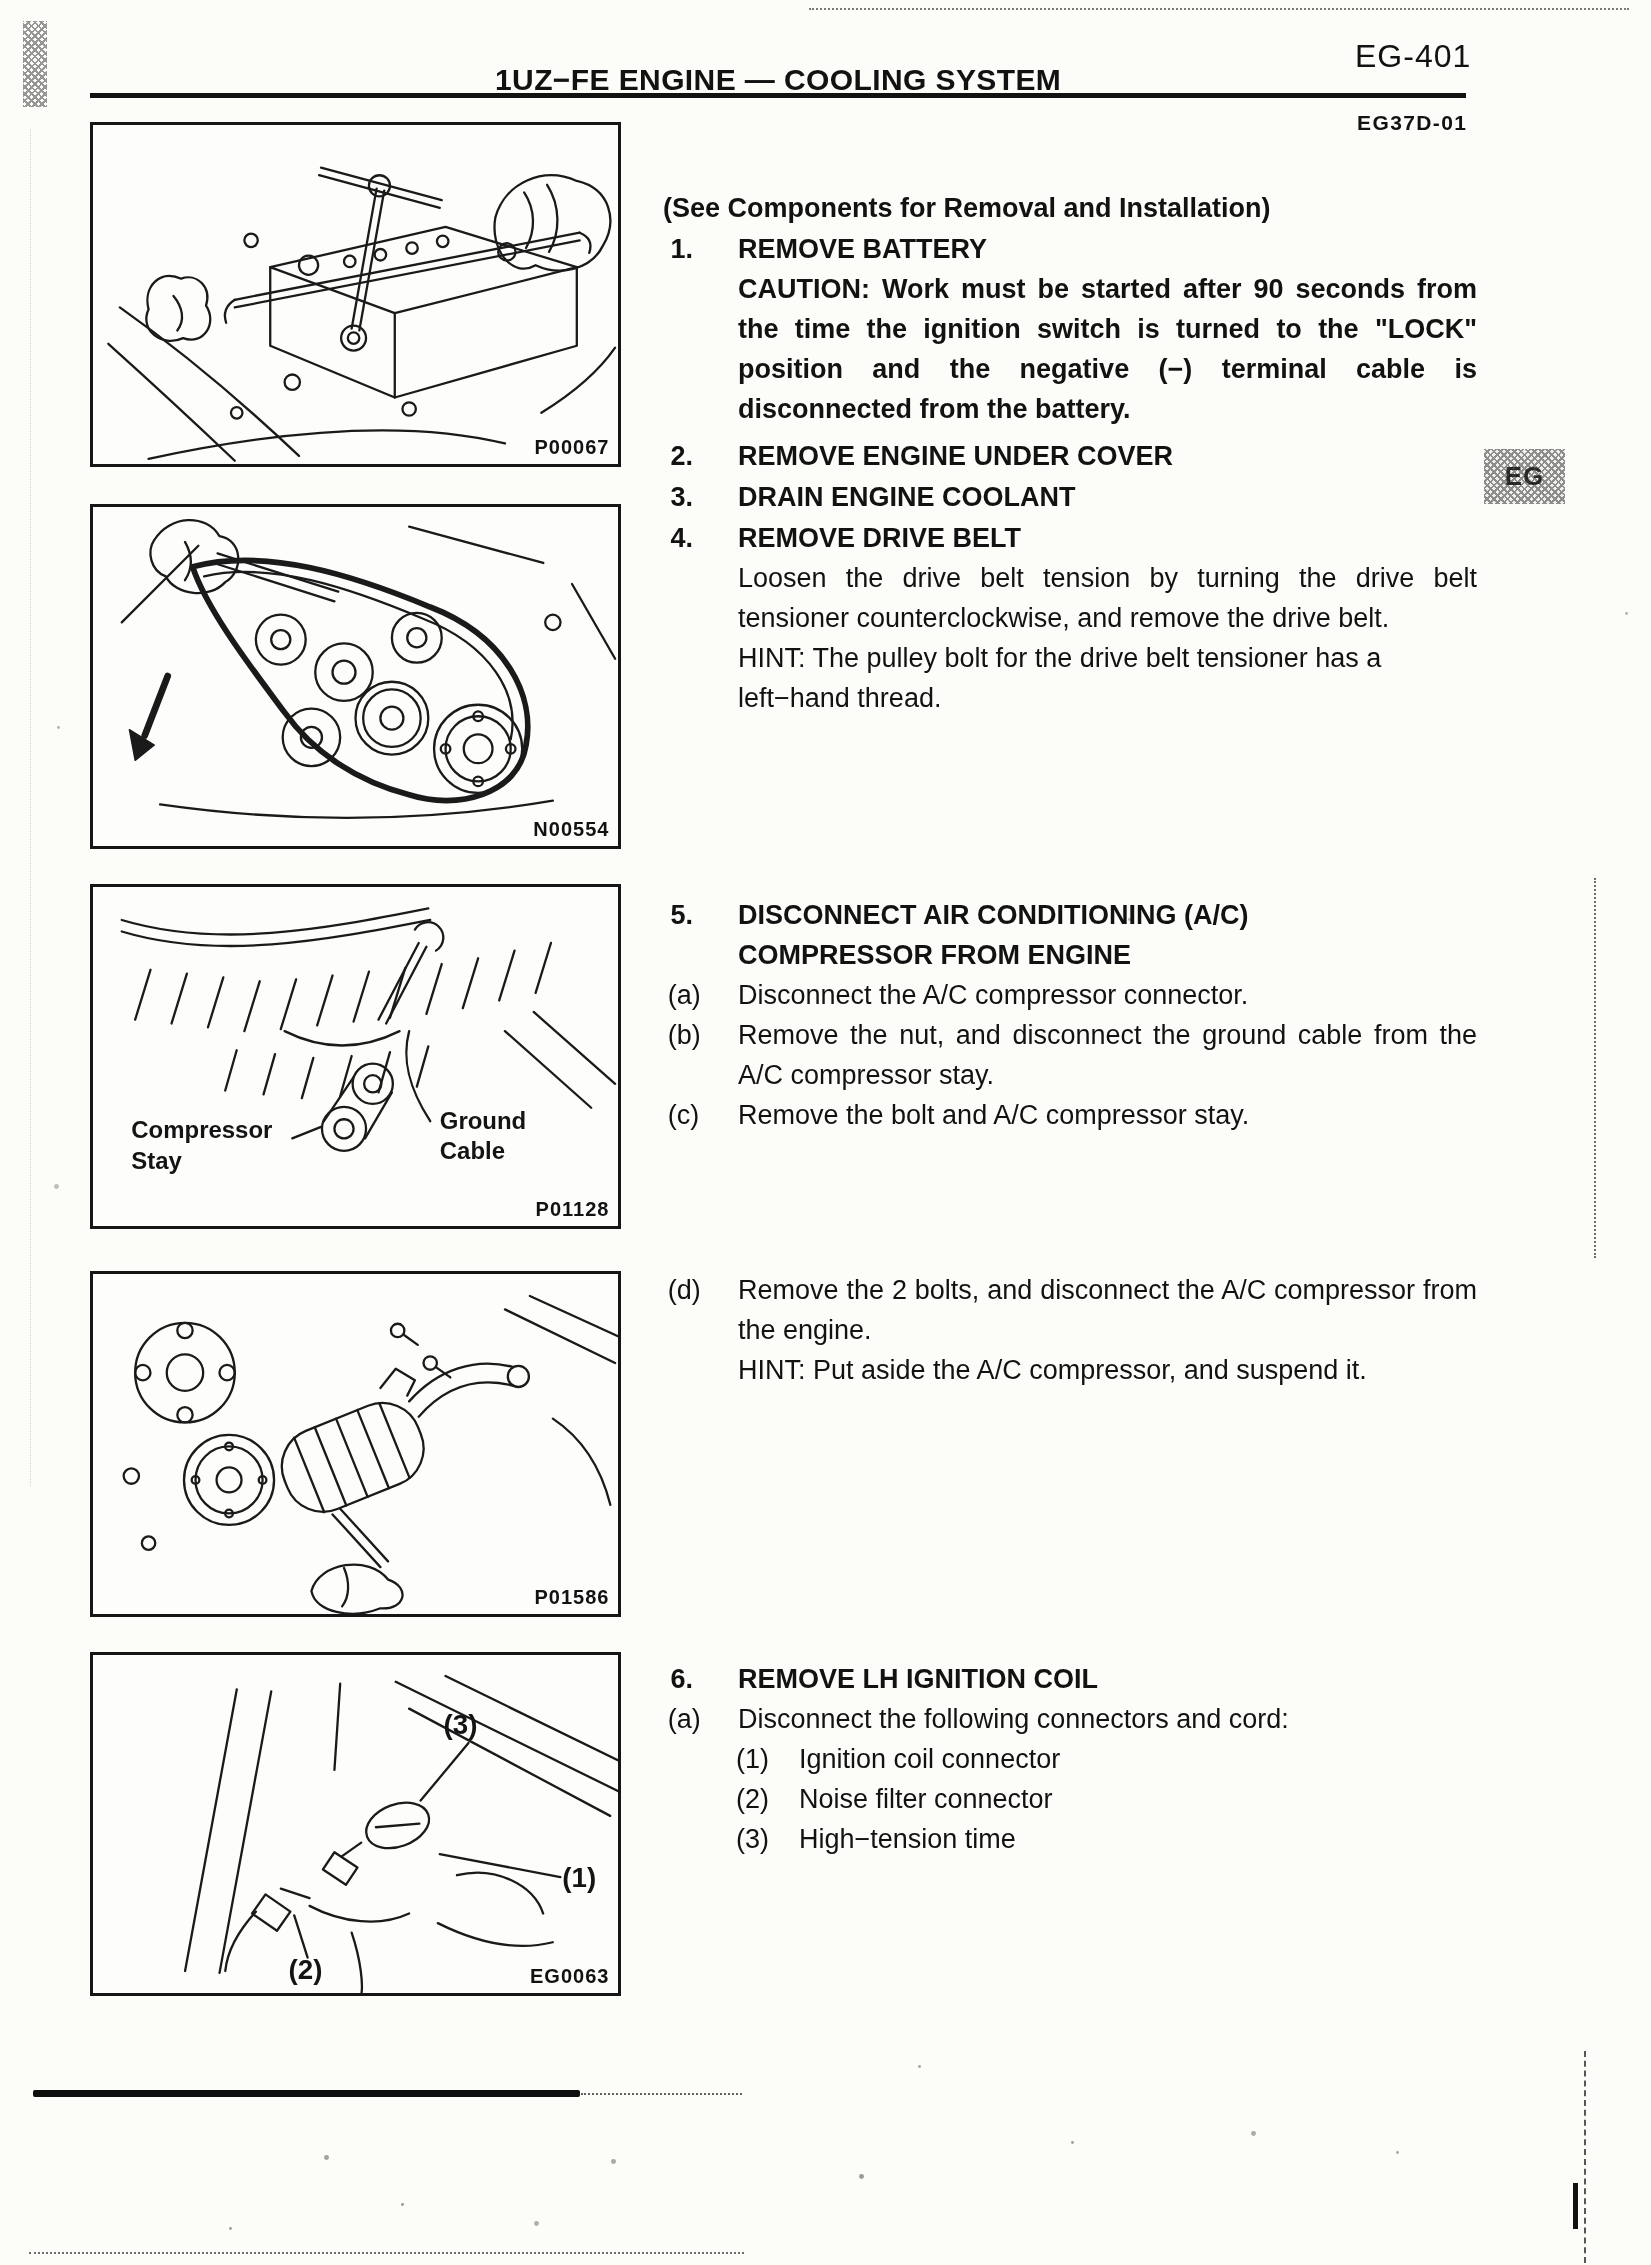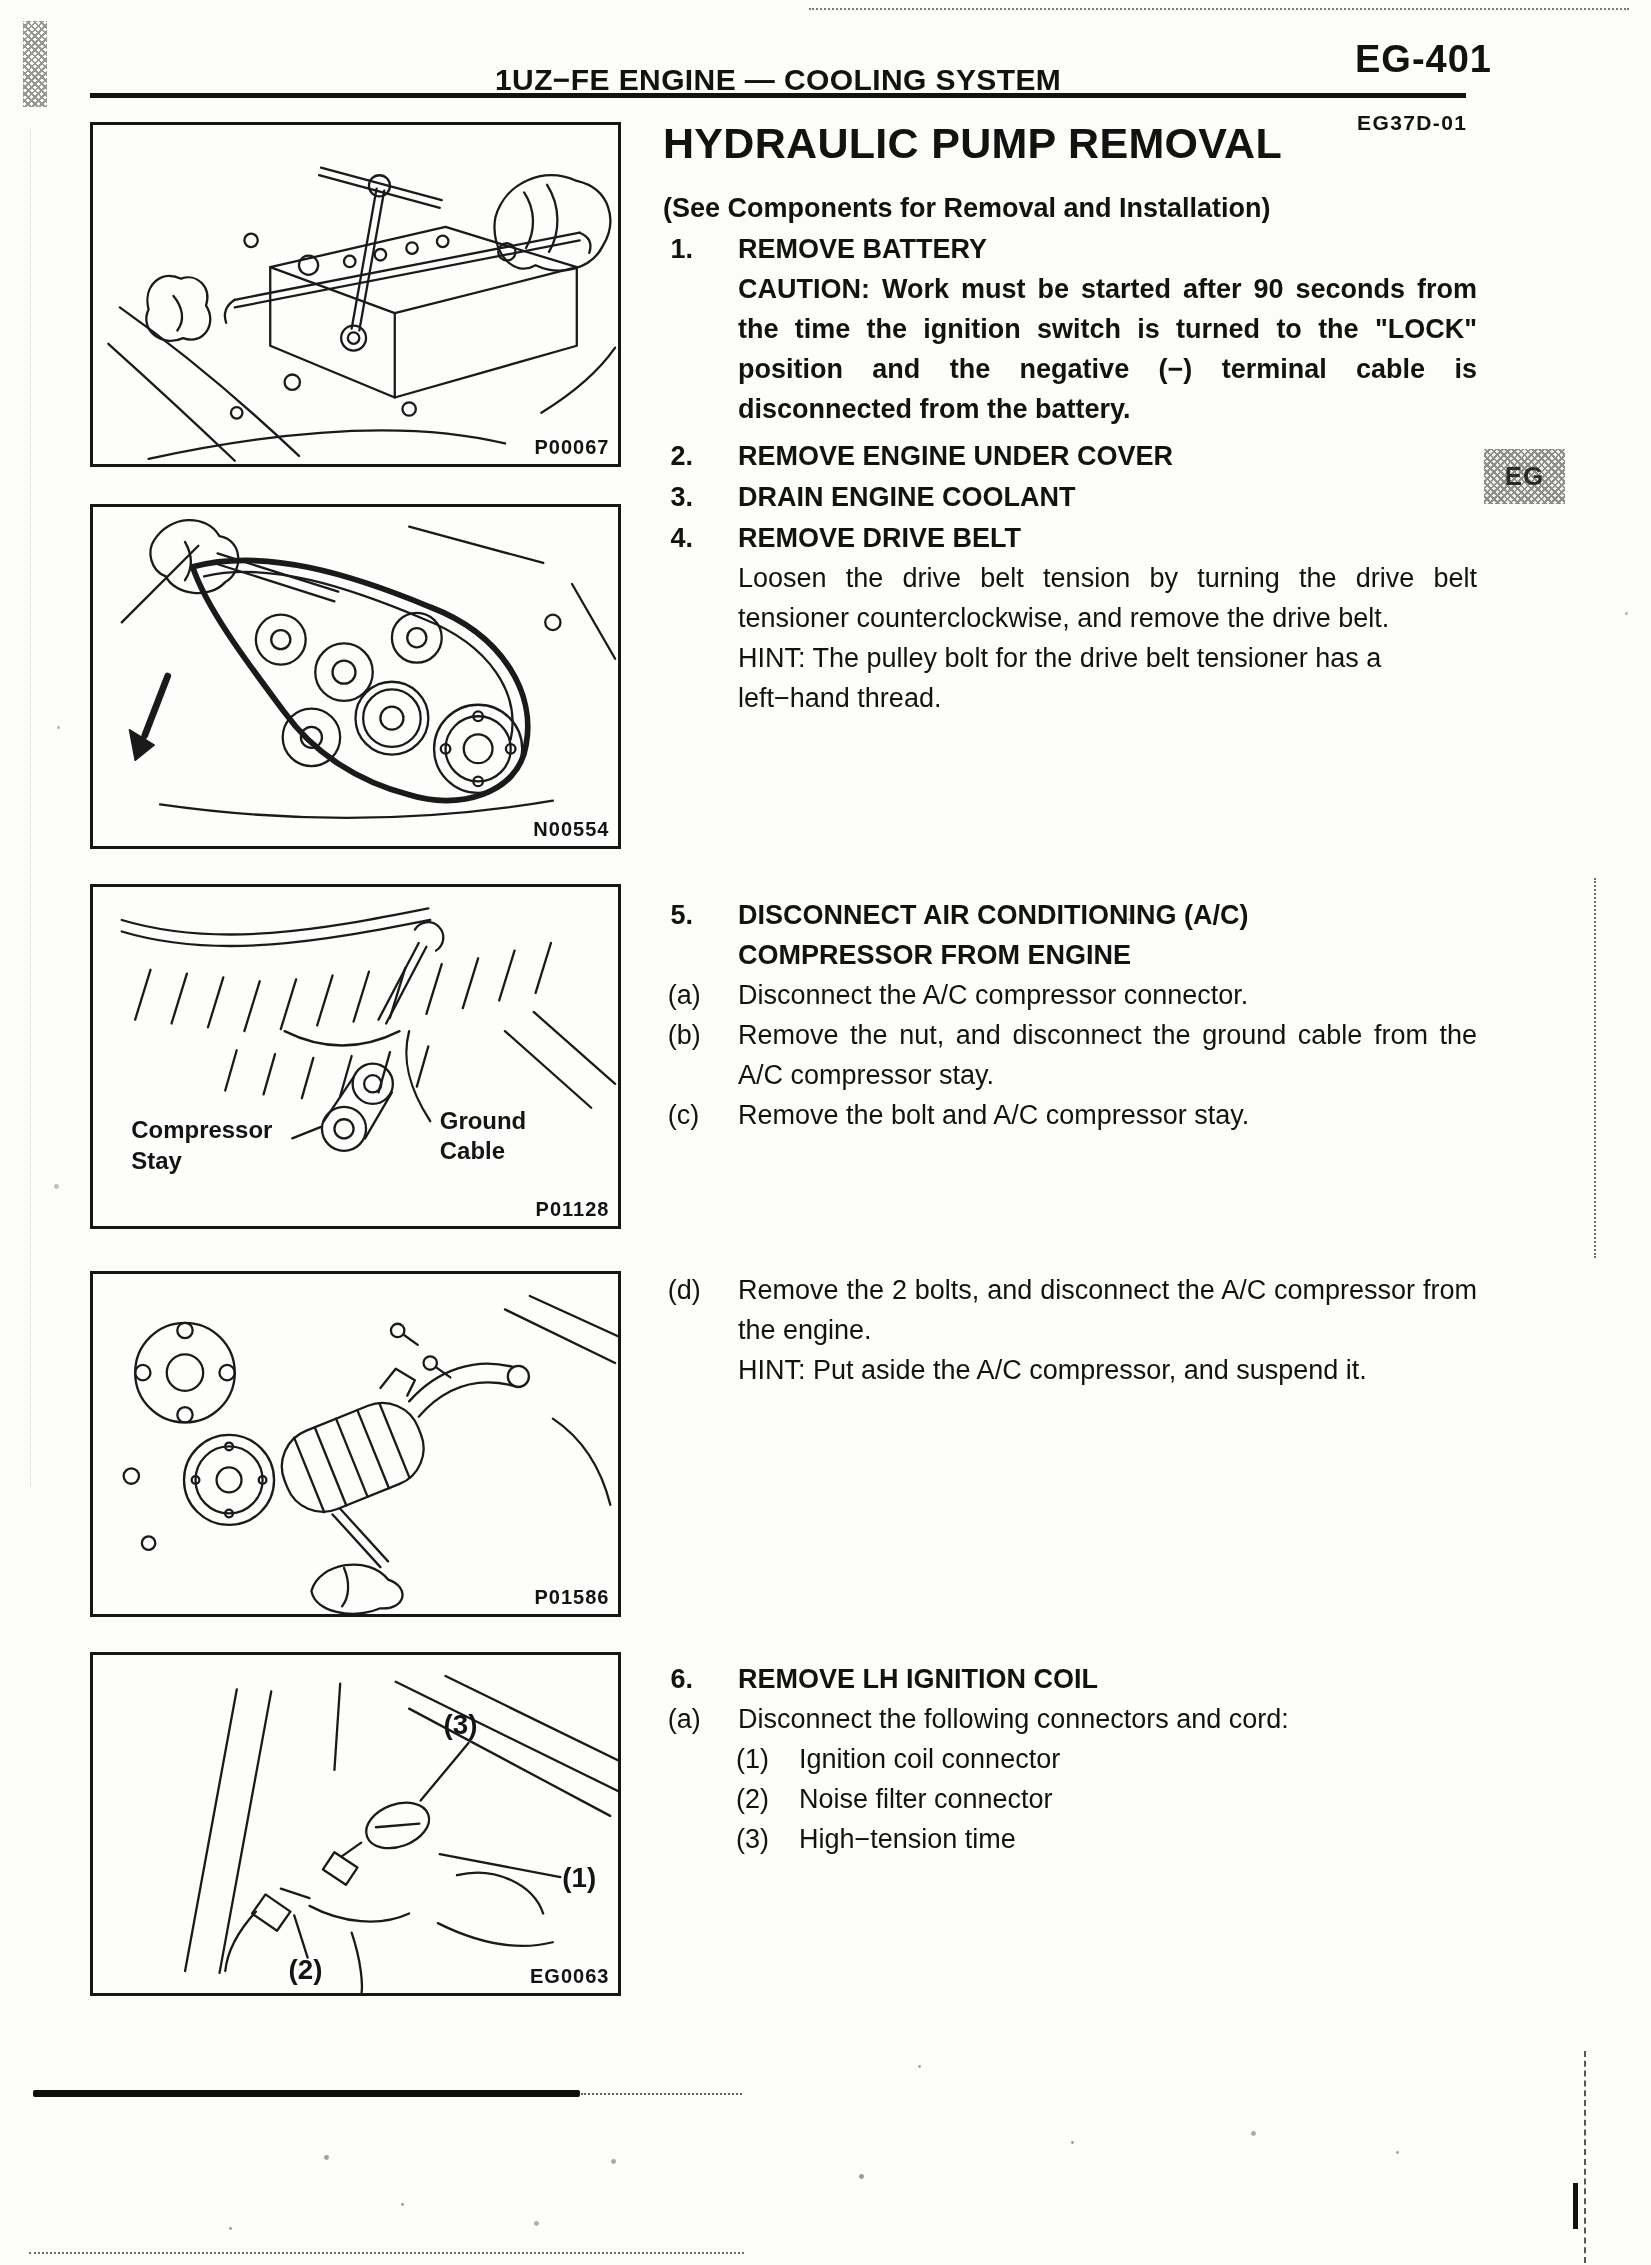--- a/index.html
+++ b/index.html
@@ -4,21 +4,21 @@
 <style>
   html,body{margin:0;padding:0;background:#d8d8d4;}
   .page{
     position:relative;width:1652px;height:2265px;margin:0 auto;
     background:#fcfcf9;color:#121212;overflow:hidden;
     font-family:"Liberation Sans",sans-serif;
   }
   
   .hdr-title{position:absolute;left:495px;top:63px;width:535px;text-align:center;
     font-size:30px;font-weight:700;letter-spacing:0.4px;white-space:nowrap;}
-  .hdr-page{position:absolute;left:1355px;top:38px;font-size:38px;font-weight:700;letter-spacing:1px;}
+  .hdr-page{position:absolute;left:1355px;top:38px;font-size:32px;font-weight:400;letter-spacing:1px;}
   .hdr-rule{position:absolute;left:90px;top:93px;width:1376px;height:4.8px;background:#121212;}
   
   .doc-title{position:absolute;left:663px;top:119px;font-size:43px;font-weight:700;letter-spacing:0.3px;white-space:nowrap;}
   .doc-code{position:absolute;left:1357px;top:111px;font-size:21px;font-weight:700;letter-spacing:1.4px;}
   .intro{position:absolute;left:663px;top:193px;font-size:27px;font-weight:700;}
   .step{position:absolute;left:663px;width:814px;font-size:27px;line-height:40px;}
   .step .num{position:absolute;left:7.6px;top:0;font-weight:700;}
   .step .head{padding-left:75px;font-weight:700;}
   .step .head.narrow{max-width:574px;}
   .step .body-par{padding-left:75px;text-align:justify;}
@@ -73,21 +73,20 @@
   <div class="bottom-dots"></div>
   <div class="rbar"></div>
   <div class="rdash"></div>
   <div class="speck"></div>
 
   <div class="hdr-title">1UZ−FE ENGINE  —  COOLING SYSTEM</div>
   <div class="hdr-page">EG-401</div>
   <div class="hdr-rule"></div>
   <div class="eg-tab">EG</div>
 
-  <div class="doc-title">HYDRAULIC PUMP REMOVAL</div>
   <div class="doc-code">EG37D-01</div>
   <div class="intro">(See Components for Removal and Installation)</div>
 
   <div class="fig" style="top:122px;height:345px;padding-left:24px;">
     <svg viewBox="0 0 548 353">
       <g class="lineart">
         <path d="M28,190 Q120,255 215,345"></path>
         <path d="M16,228 Q85,290 148,350"></path>
         <path d="M58,348 Q290,298 430,332"></path>
         <path d="M468,300 Q520,268 545,232"></path>

